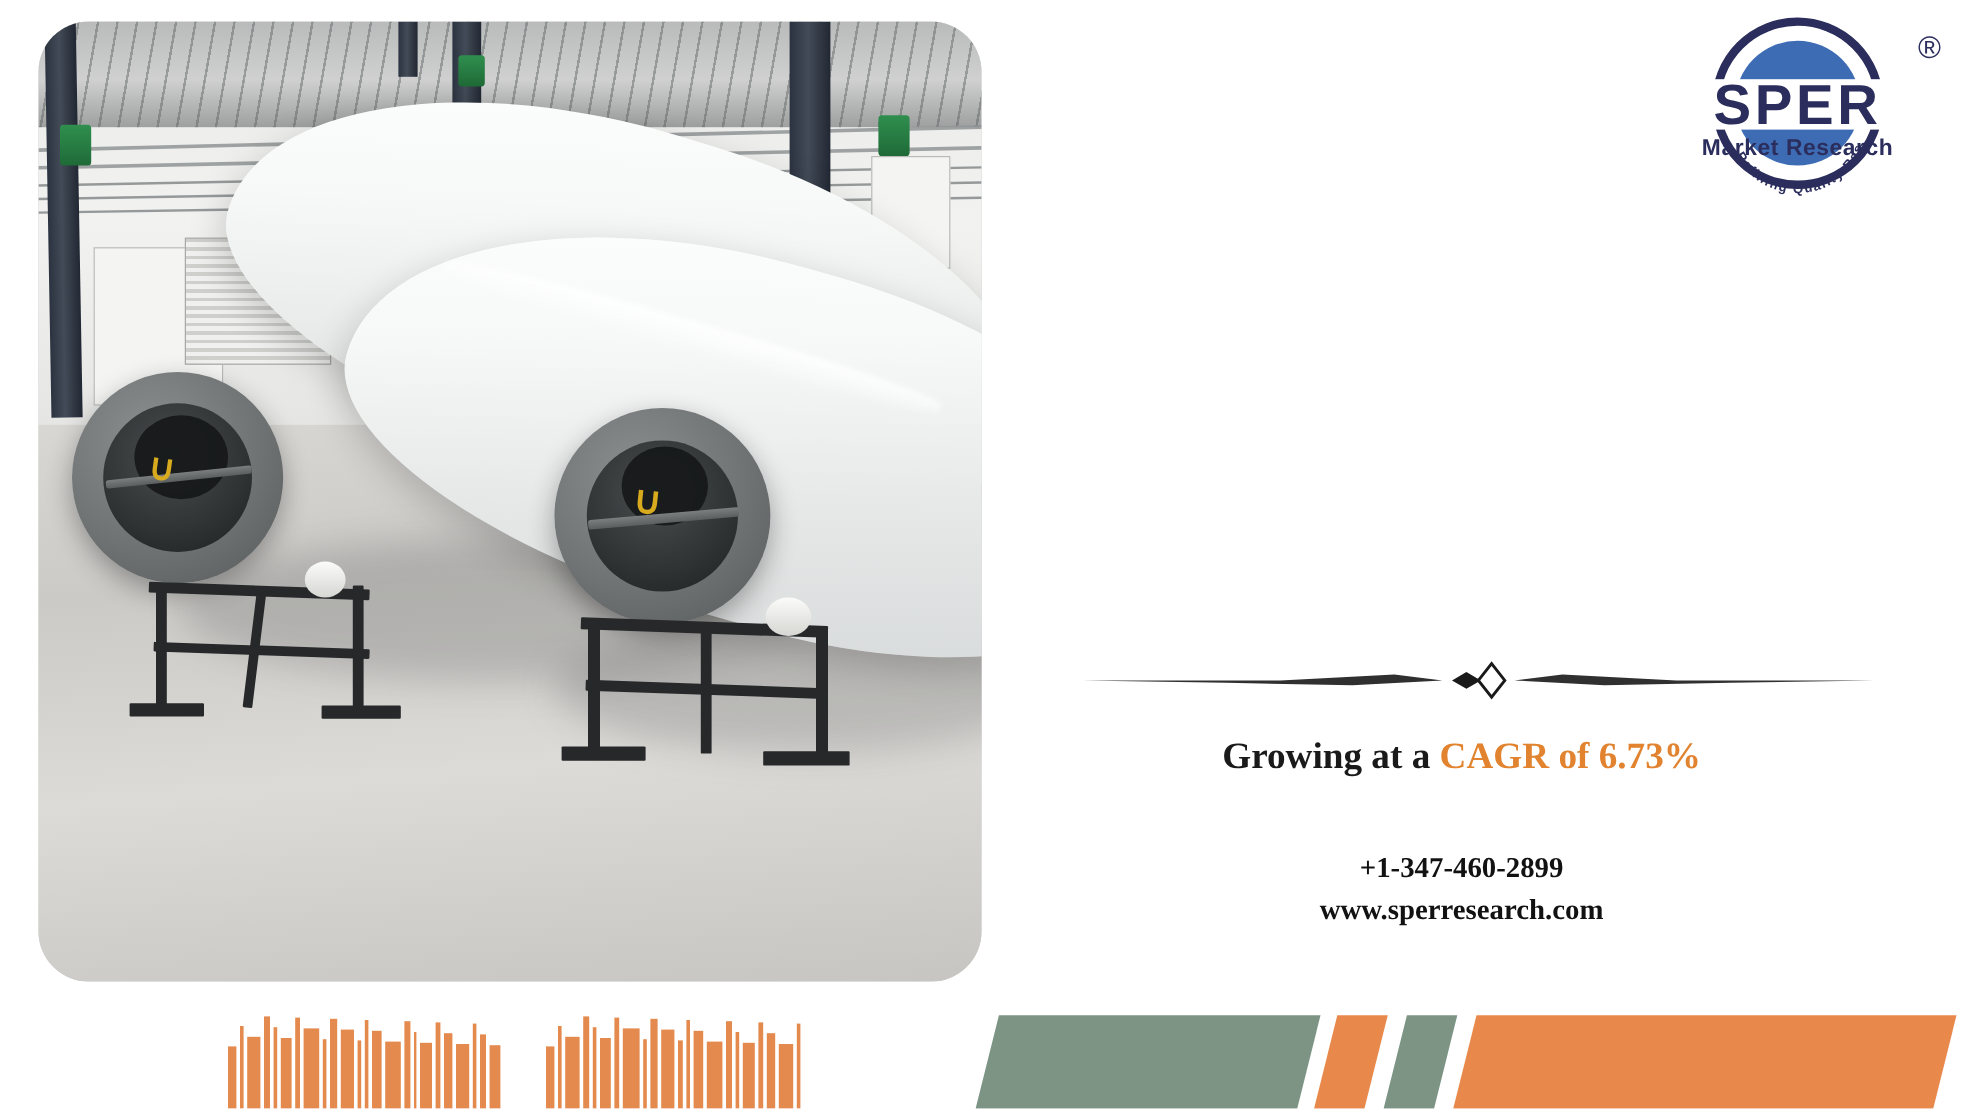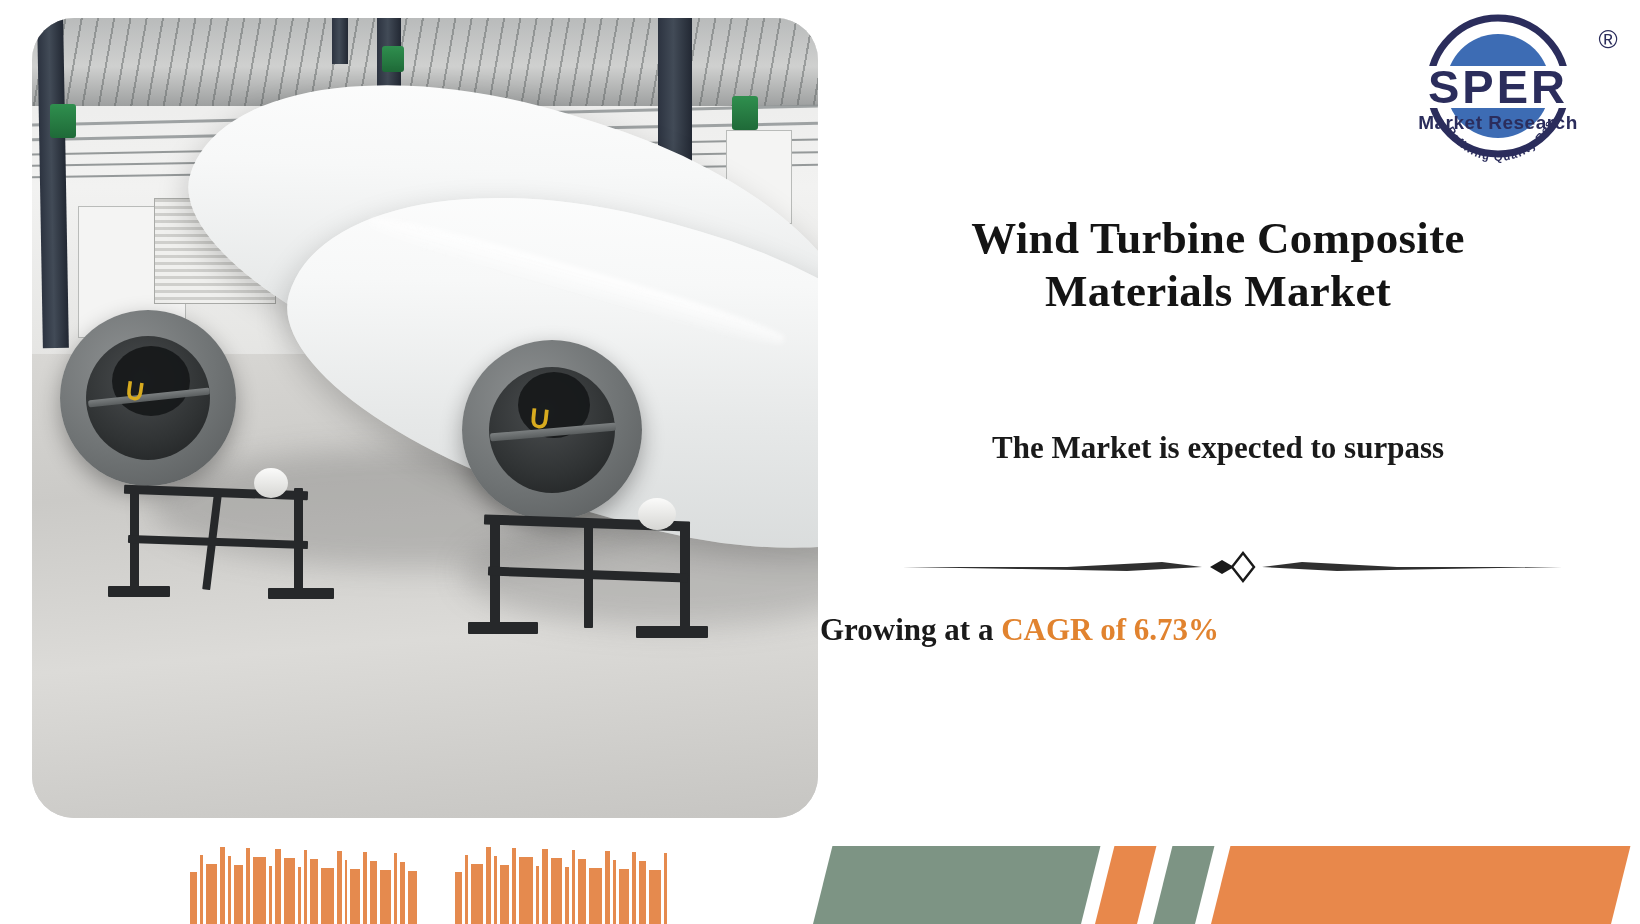--- a/index.html
+++ b/index.html
@@ -73,21 +73,21 @@
     font-family:"Liberation Serif",serif;font-weight:bold;color:#141414;
     font-size:45px;line-height:1.18;letter-spacing:.3px;}
 
   .stat{position:absolute;left:0;right:24px;top:424px;text-align:center;
     font-family:"Liberation Serif",serif;font-weight:bold;color:#1a1a1a;
     font-size:31px;line-height:1.52;}
   .orange{color:#e1832f;}
 
   .divider{position:absolute;left:82px;top:548px;width:660px;height:36px;}
 
-  .cagr{position:absolute;left:0;right:24px;top:612px;
+  .cagr{position:absolute;left:0;right:24px;top:612px;text-align:center;
     font-family:"Liberation Serif",serif;font-weight:bold;color:#1a1a1a;font-size:31px;}
 
   .contact{position:absolute;left:0;right:24px;top:707px;text-align:center;
     font-family:"Liberation Serif",serif;font-weight:bold;color:#121212;
     font-size:24px;line-height:1.45;}
 
   
   .ribbons{position:absolute;left:795px;bottom:0;width:845px;height:88px;}
   .ribbon{position:absolute;bottom:0;height:78px;
     transform:skewX(-14deg);transform-origin:bottom left;}
@@ -233,44 +233,43 @@
         <text x="118" y="97" text-anchor="middle" font-family="Liberation Sans, sans-serif" font-size="47" font-weight="bold" fill="#2b2d5c" letter-spacing="3">SPER</text>
         <text x="118" y="123" text-anchor="middle" font-family="Liberation Sans, sans-serif" font-size="19" font-weight="bold" fill="#2b2d5c" letter-spacing="0.5">Market Research</text>
         <path id="tagarc" d="M 62 112 A 58 58 0 0 0 174 112" fill="none"></path>
         <text font-family="Liberation Sans, sans-serif" font-size="11" font-weight="bold" fill="#2b2d5c" letter-spacing="1.4">
           <textPath href="#tagarc" startOffset="8%">Refining Quality Research</textPath>
         </text>
         <text x="228" y="42" text-anchor="middle" font-family="Liberation Sans, sans-serif" font-size="26" fill="#2b2d5c">®</text>
       </svg>
     </div>
 
-    <div class="title">
-      <div>Wind Turbine Composite</div>
-      <div>Materials Market</div>
-    </div>
 
     <div class="stat">
-      <div>The Market is expected to surpass</div>
     </div>
 
     <div class="divider">
       <svg viewBox="0 0 660 36" width="660" height="36" aria-hidden="true">
         <path d="M0 19 L165 19 L260 14 L300 19 L225 23 L120 21 Z" fill="#1a1a1a" opacity=".9"></path>
         <path d="M660 19 L495 19 L400 14 L360 19 L435 23 L540 21 Z" fill="#1a1a1a" opacity=".9"></path>
         <path d="M308 19 L320 12 L332 19 L320 26 Z" fill="#1a1a1a"></path>
         <path d="M352 19 L340 12 L328 19 L340 26 Z" fill="#1a1a1a"></path>
         <path d="M330 19 L341 5 L352 19 L341 33 Z" fill="#ffffff" stroke="#1a1a1a" stroke-width="2.4"></path>
       </svg>
     </div>
 
     <div class="cagr">
       <span>Growing at a</span>
       <span class="orange">CAGR of  6.73%</span>
     </div>
 
+    <div class="contact">
+      <div>+1-347-460-2899</div>
+      <div>www.sperresearch.com</div>
+    </div>
   </div>
 
   <div class="ribbons">
     <div class="ribbon rb-green" style="left:18px;width:268px;"></div>
     <div class="ribbon rb-orange" style="left:300px;width:42px;"></div>
     <div class="ribbon rb-green" style="left:358px;width:42px;"></div>
     <div class="ribbon rb-orange" style="left:416px;width:400px;"></div>
   </div>
 
 </div>

